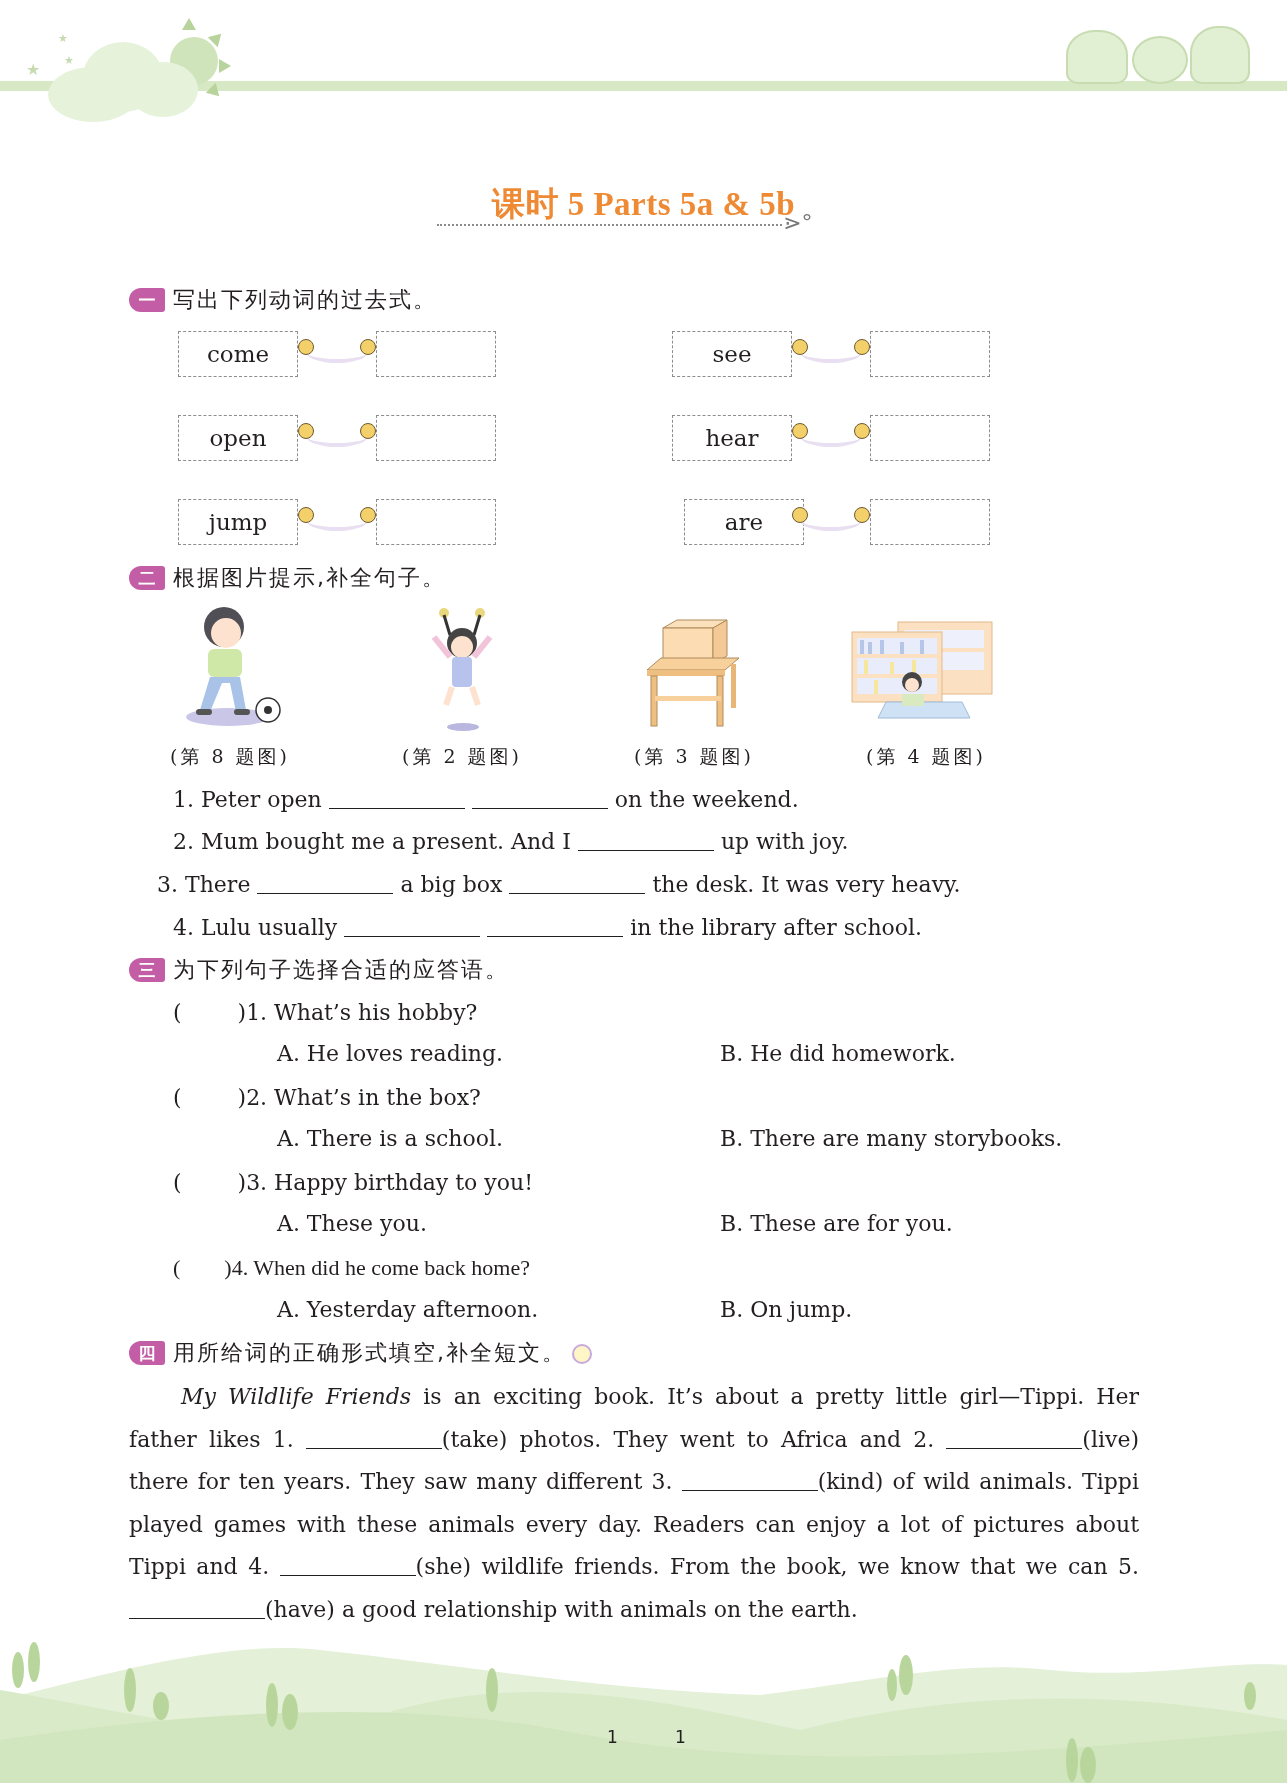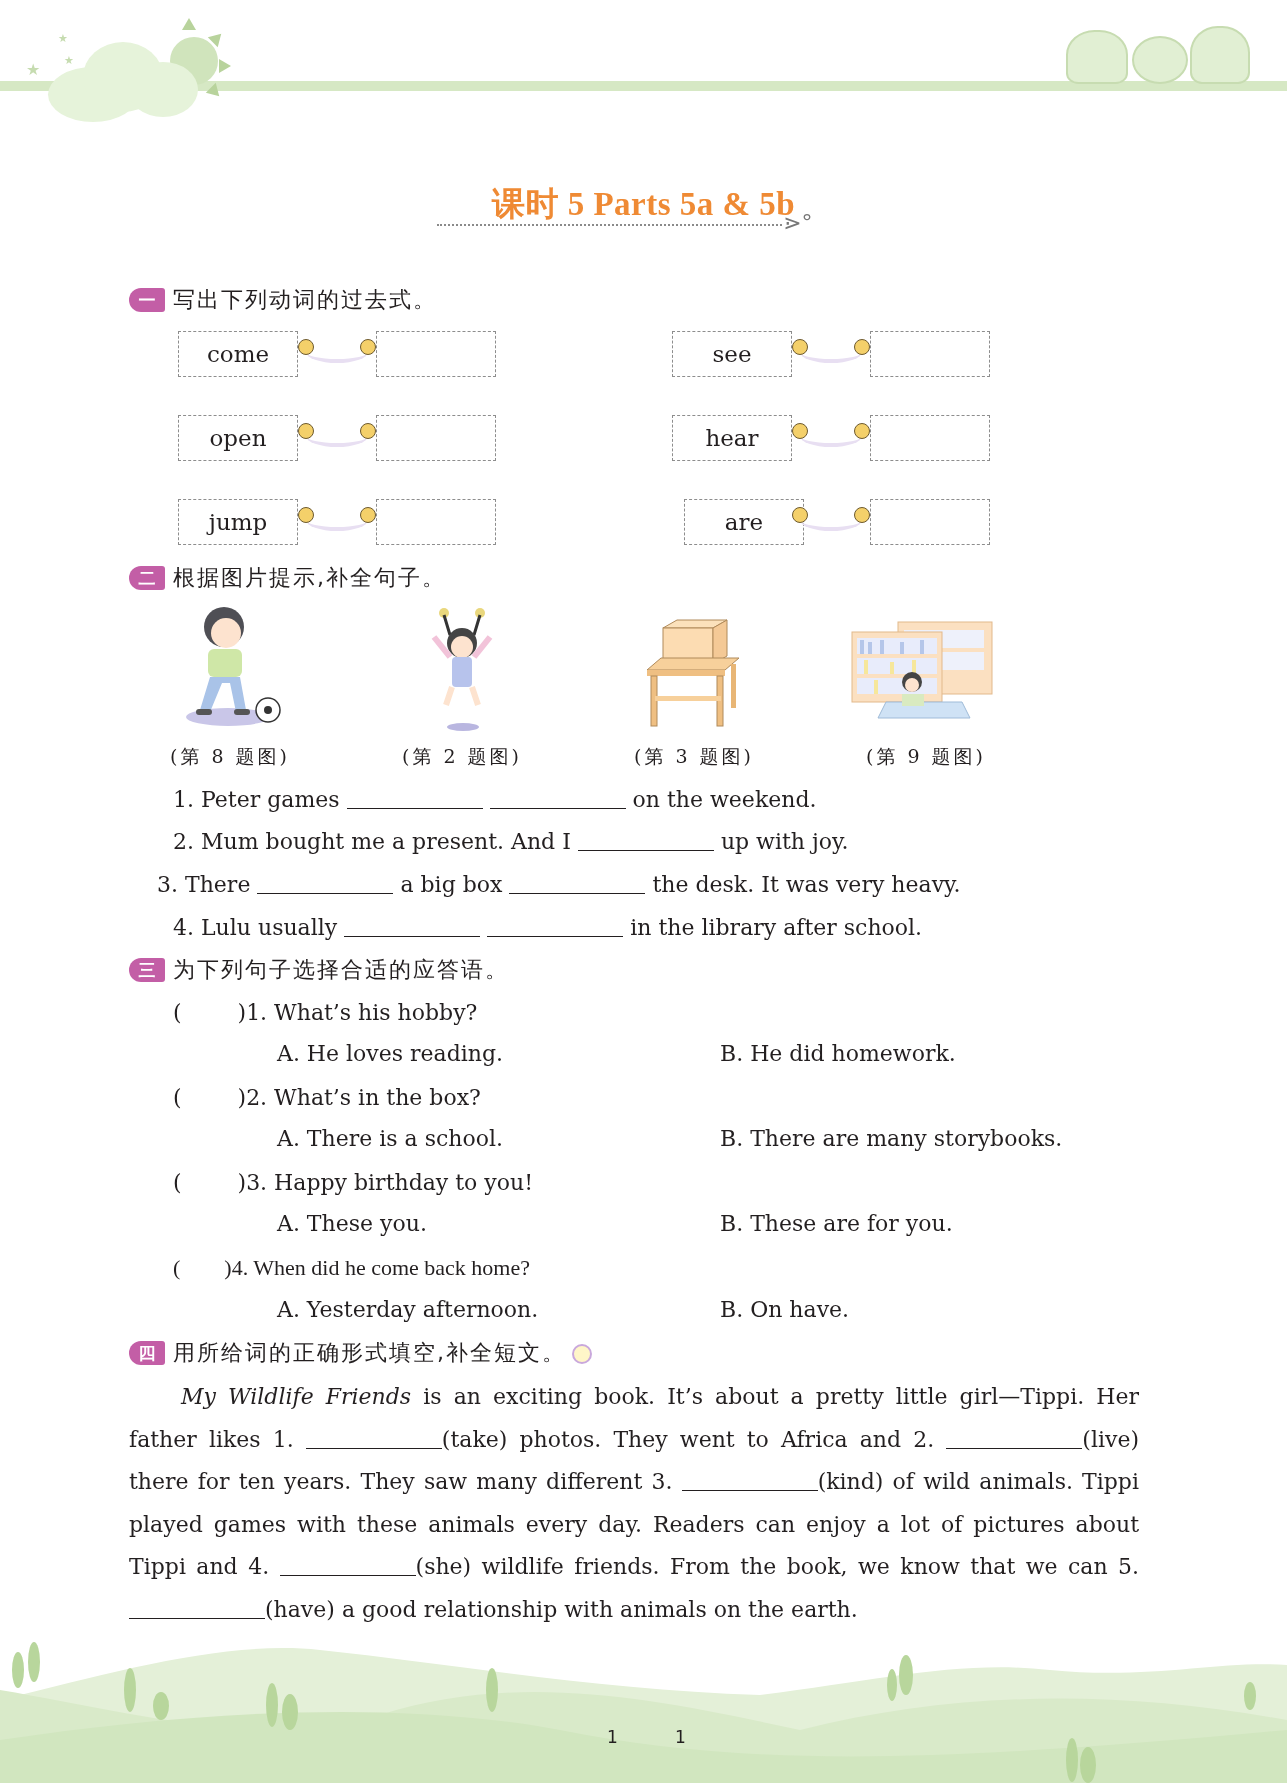--- a/index.html
+++ b/index.html
@@ -195,25 +195,25 @@
     </g>
   <path d="M28 100 L120 100 L112 84 L36 84 Z" fill="#cfe2f5" stroke="#9fbbd8" stroke-width="1"></path>
   <circle cx="62" cy="64" r="10" fill="#444"></circle>
   <circle cx="62" cy="67" r="7" fill="#fde3cf"></circle>
   <rect x="52" y="76" width="22" height="12" fill="#d9eac0"></rect>
 </svg>
 
 <div class="caption" style="left:170px;top:744px;">(第 8 题图)</div>
 <div class="caption" style="left:402px;top:744px;text-align:right;">(第 2 题图)</div>
 <div class="caption" style="left:634px;top:744px;">(第 3 题图)</div>
-<div class="caption" style="left:866px;top:744px;">(第 9 题图)</div>
+<div class="caption" style="left:866px;top:744px;">(第 4 题图)</div>
 
 <div class="line" style="left:173px;top:786px;">
   <span>1.</span>
-  <span>Peter games</span>
+  <span>Peter open</span>
   <span class="blank w136"></span>
   <span class="blank w136"></span>
   <span>on the weekend.</span>
 </div>
 <div class="line" style="left:173px;top:828px;">
   <span>2.</span>
   <span>Mum bought me a present. And I</span>
   <span class="blank w136"></span>
   <span>up with joy.</span>
 </div>
@@ -253,21 +253,21 @@
 <div class="line" style="left:173px;top:1169px;">
   <span style="white-space:pre;">(        )</span><span>3. Happy birthday to you!</span>
 </div>
 <div class="opt" style="left:277px;top:1211px;">A. These you.</div>
 <div class="opt" style="left:720px;top:1211px;">B. These are for you.</div>
 
 <div class="line" style="left:173px;top:1254px;font-family:Liberation Serif, serif;">
   <span style="white-space:pre;">(        )</span><span>4. When did he come back home?</span>
 </div>
 <div class="opt" style="left:277px;top:1297px;">A. Yesterday afternoon.</div>
-<div class="opt" style="left:720px;top:1297px;">B. On have.</div>
+<div class="opt" style="left:720px;top:1297px;">B. On jump.</div>
 
 <div class="sec" style="top:1339px;">
   <span class="badge">四</span>
   <span class="sec-text">用所给词的正确形式填空,补全短文。</span>
   <span class="tip-icon"></span>
 </div>
 
 <div class="para" style="top:1376px;">
   <span class="indent"></span><i>My Wildlife Friends</i><span> is an exciting book. It’s about a pretty little girl—Tippi. Her father likes 1. </span><span class="blank w136"></span><span>(take) photos. They went to Africa and 2. </span><span class="blank w136"></span><span>(live) there for ten years. They saw many different 3. </span><span class="blank w136"></span><span>(kind) of wild animals. Tippi played games with these animals every day. Readers can enjoy a lot of pictures about Tippi and 4. </span><span class="blank w136"></span><span>(she) wildlife friends. From the book, we know that we can 5. </span><span class="blank w136"></span><span>(have) a good relationship with animals on the earth.</span>
 </div>

